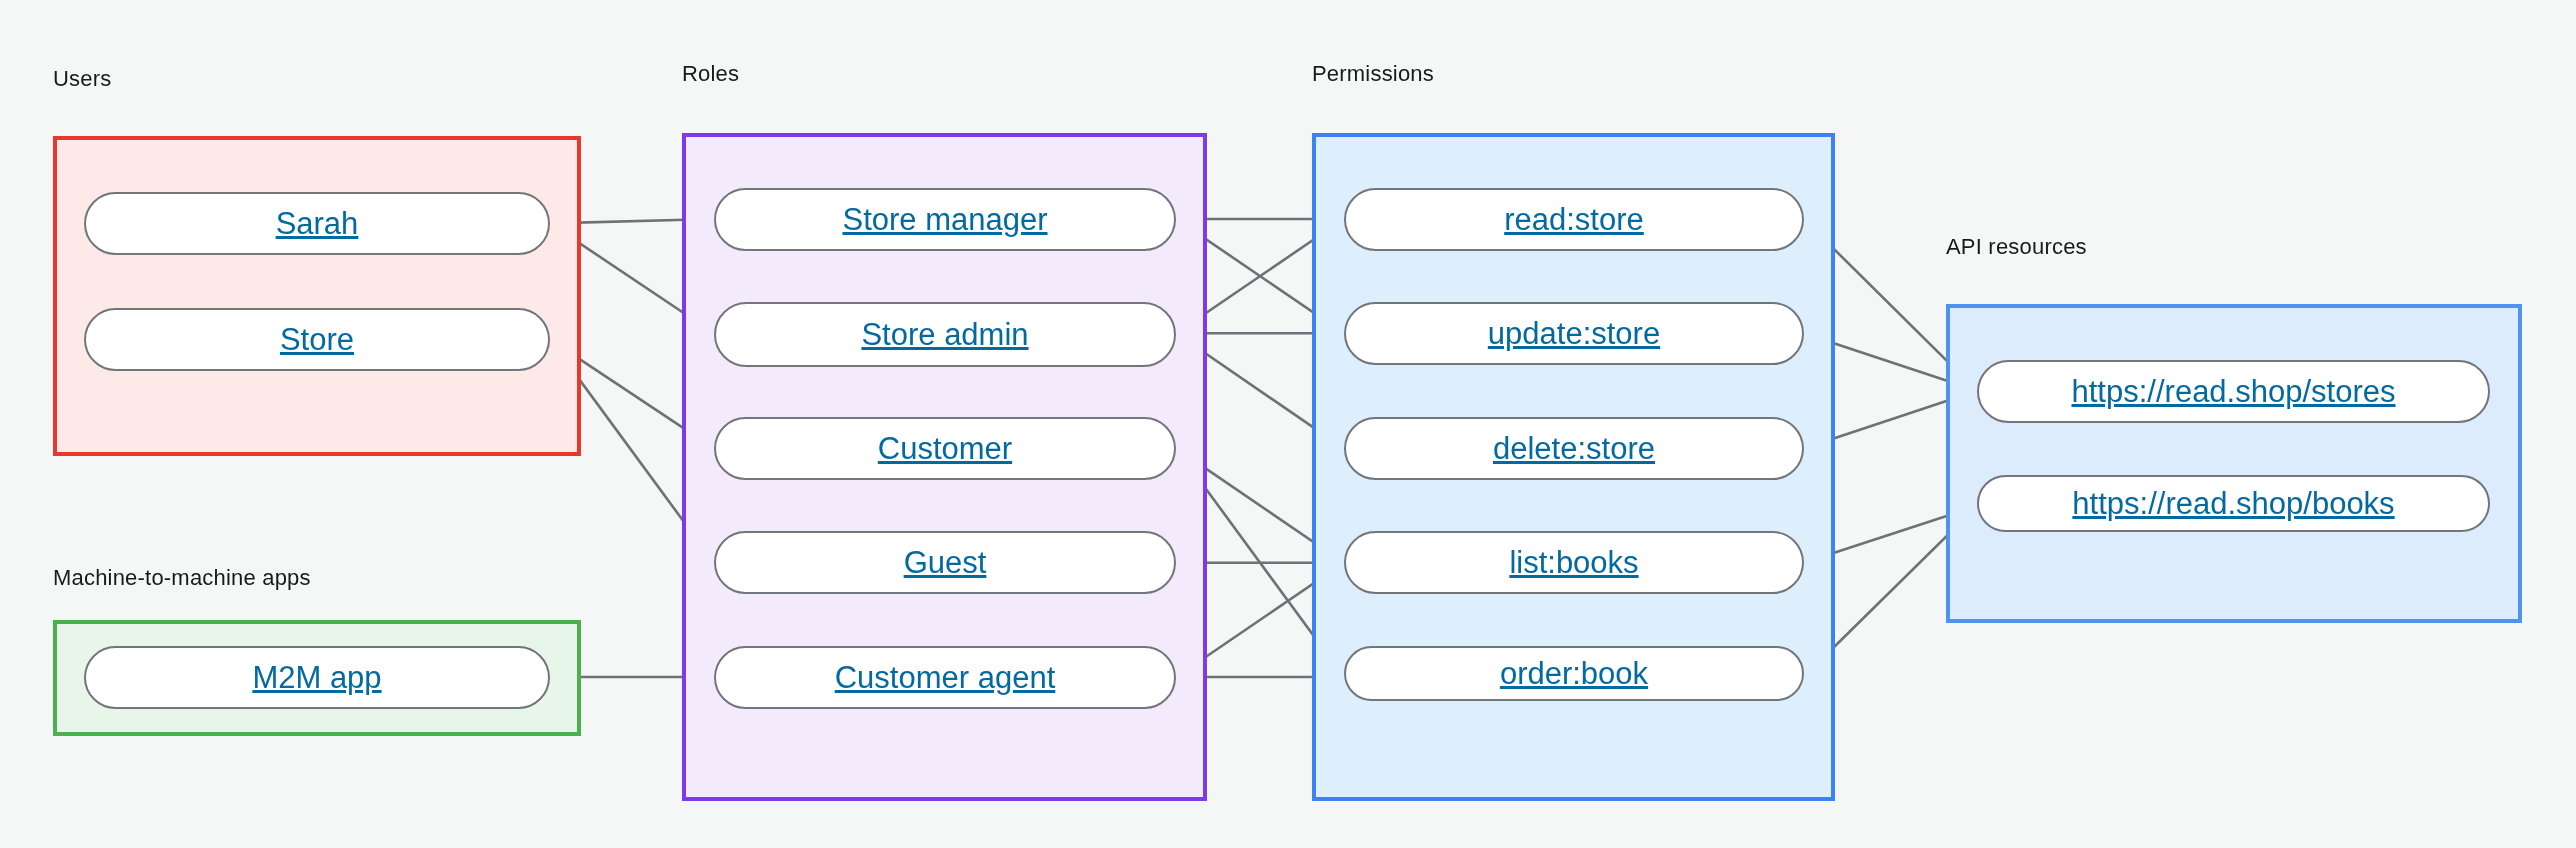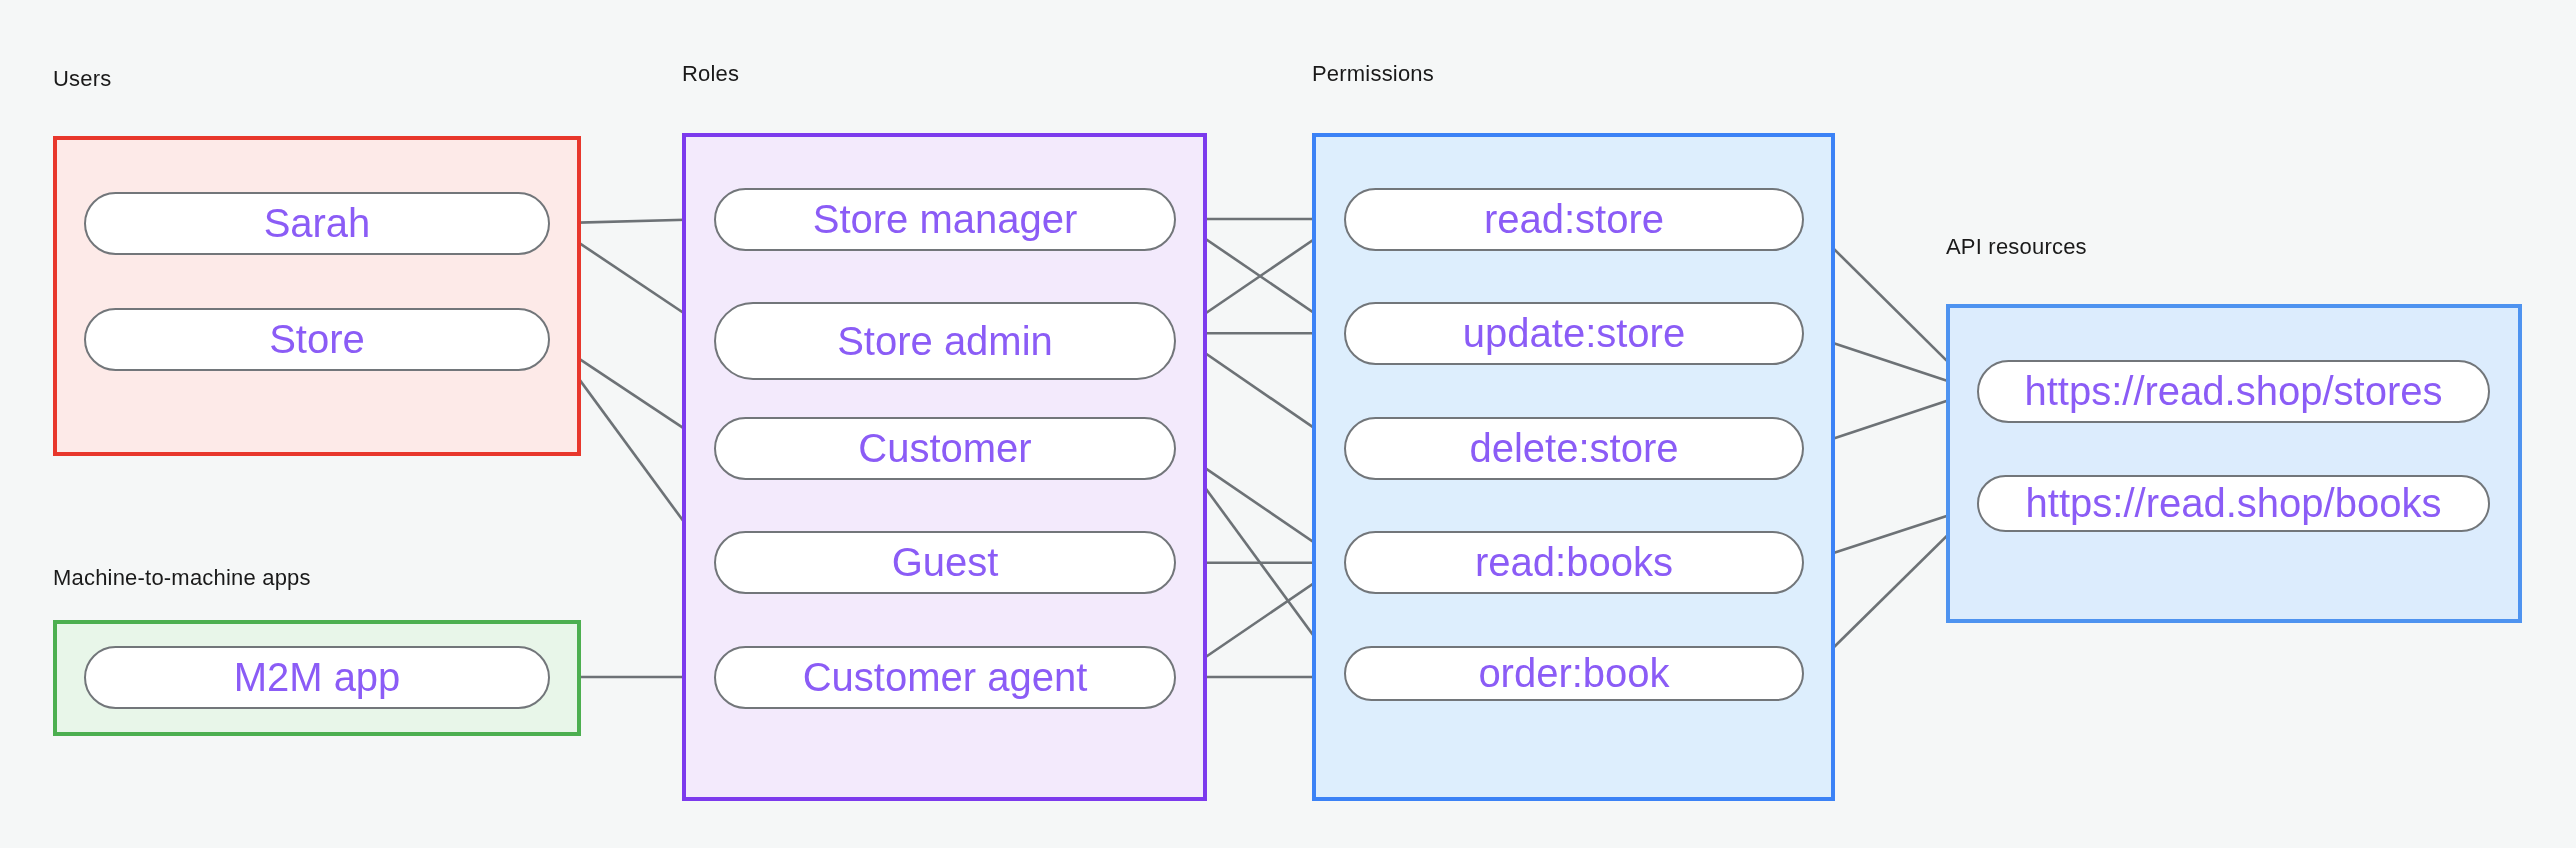--- a/index.html
+++ b/index.html
@@ -12,21 +12,21 @@
   svg#wires{position:absolute;left:0;top:0;width:2576px;height:848px;}
   .group-label{
     position:absolute;font-size:22px;color:#1a1a1a;letter-spacing:0.2px;
     white-space:nowrap;line-height:1;
   }
   .group-box{position:absolute;box-sizing:border-box;border-style:solid;border-width:4.4px;}
   .node{
     position:absolute;box-sizing:border-box;background:#ffffff;
     border:2.6px solid #72767a;border-radius:872px;
     display:flex;align-items:center;justify-content:center;
-    font-size:40px;color:#8b5cf6;white-space:nowrap;
+    font-size:31px;color:#0369a1;white-space:nowrap;text-decoration:underline;
   }
 </style>
 </head>
 <body>
 
 <div id="stage">
   <svg id="wires" viewBox="0 0 2952 972" width="2576" height="848">
       <line x1="630" y1="256" x2="818" y2="251" stroke="#6d7276" stroke-width="3"></line>
       <line x1="630" y1="256" x2="818" y2="382" stroke="#6d7276" stroke-width="3"></line>
       <line x1="630" y1="389" x2="818" y2="514" stroke="#6d7276" stroke-width="3"></line>
@@ -64,30 +64,30 @@
       <div class="group-label" style="left: 53px; top: 68px;">Users</div>
       <div class="group-box" style="left: 53px; top: 136px; width: 528px; height: 320px; border-color: rgb(232, 55, 44); background: rgb(253, 234, 232);"></div>
       <div class="node" style="left: 84px; top: 192px; width: 466px; height: 63px;">Sarah</div>
       <div class="node" style="left: 84px; top: 308px; width: 466px; height: 63px;">Store</div>
       <div class="group-label" style="left: 53px; top: 552px; margin-top: 15px;">Machine-to-machine apps</div>
       <div class="group-box" style="left: 53px; top: 620px; width: 528px; height: 116px; border-color: rgb(76, 175, 80); background: rgb(232, 246, 233);"></div>
       <div class="node" style="left: 84px; top: 646px; width: 466px; height: 63px;">M2M app</div>
       <div class="group-label" style="left: 682px; top: 63px;">Roles</div>
       <div class="group-box" style="left: 682px; top: 133px; width: 525px; height: 668px; border-color: rgb(124, 58, 237); background: rgb(243, 234, 252);"></div>
       <div class="node" style="left: 714px; top: 188px; width: 462px; height: 63px;">Store manager</div>
-      <div class="node" style="left: 714px; top: 302px; width: 462px; height: 78px;">Store admin</div>
+      <div class="node" style="left: 714px; top: 302px; width: 462px; height: 65px;">Store admin</div>
       <div class="node" style="left: 714px; top: 417px; width: 462px; height: 63px;">Customer</div>
       <div class="node" style="left: 714px; top: 531px; width: 462px; height: 63px;">Guest</div>
       <div class="node" style="left: 714px; top: 646px; width: 462px; height: 63px;">Customer agent</div>
       <div class="group-label" style="left: 1312px; top: 63px;">Permissions</div>
       <div class="group-box" style="left: 1312px; top: 133px; width: 523px; height: 668px; border-color: rgb(59, 130, 246); background: rgb(221, 238, 253);"></div>
       <div class="node" style="left: 1344px; top: 188px; width: 460px; height: 63px;">read:store</div>
       <div class="node" style="left: 1344px; top: 302px; width: 460px; height: 63px;">update:store</div>
       <div class="node" style="left: 1344px; top: 417px; width: 460px; height: 63px;">delete:store</div>
-      <div class="node" style="left: 1344px; top: 531px; width: 460px; height: 63px;">read:books</div>
+      <div class="node" style="left: 1344px; top: 531px; width: 460px; height: 63px;">list:books</div>
       <div class="node" style="left: 1344px; top: 646px; width: 460px; height: 55px;">order:book</div>
       <div class="group-label" style="left: 1946px; top: 236px;">API resources</div>
       <div class="group-box" style="left: 1946px; top: 304px; width: 576px; height: 319px; border-color: rgb(78, 147, 240); background: rgb(220, 236, 253);"></div>
       <div class="node" style="left: 1977px; top: 360px; width: 513px; height: 63px;">https://read.shop/stores</div>
       <div class="node" style="left: 1977px; top: 475px; width: 513px; height: 57px;">https://read.shop/books</div>
     </div>
 </div>
 
 
 </body></html>

